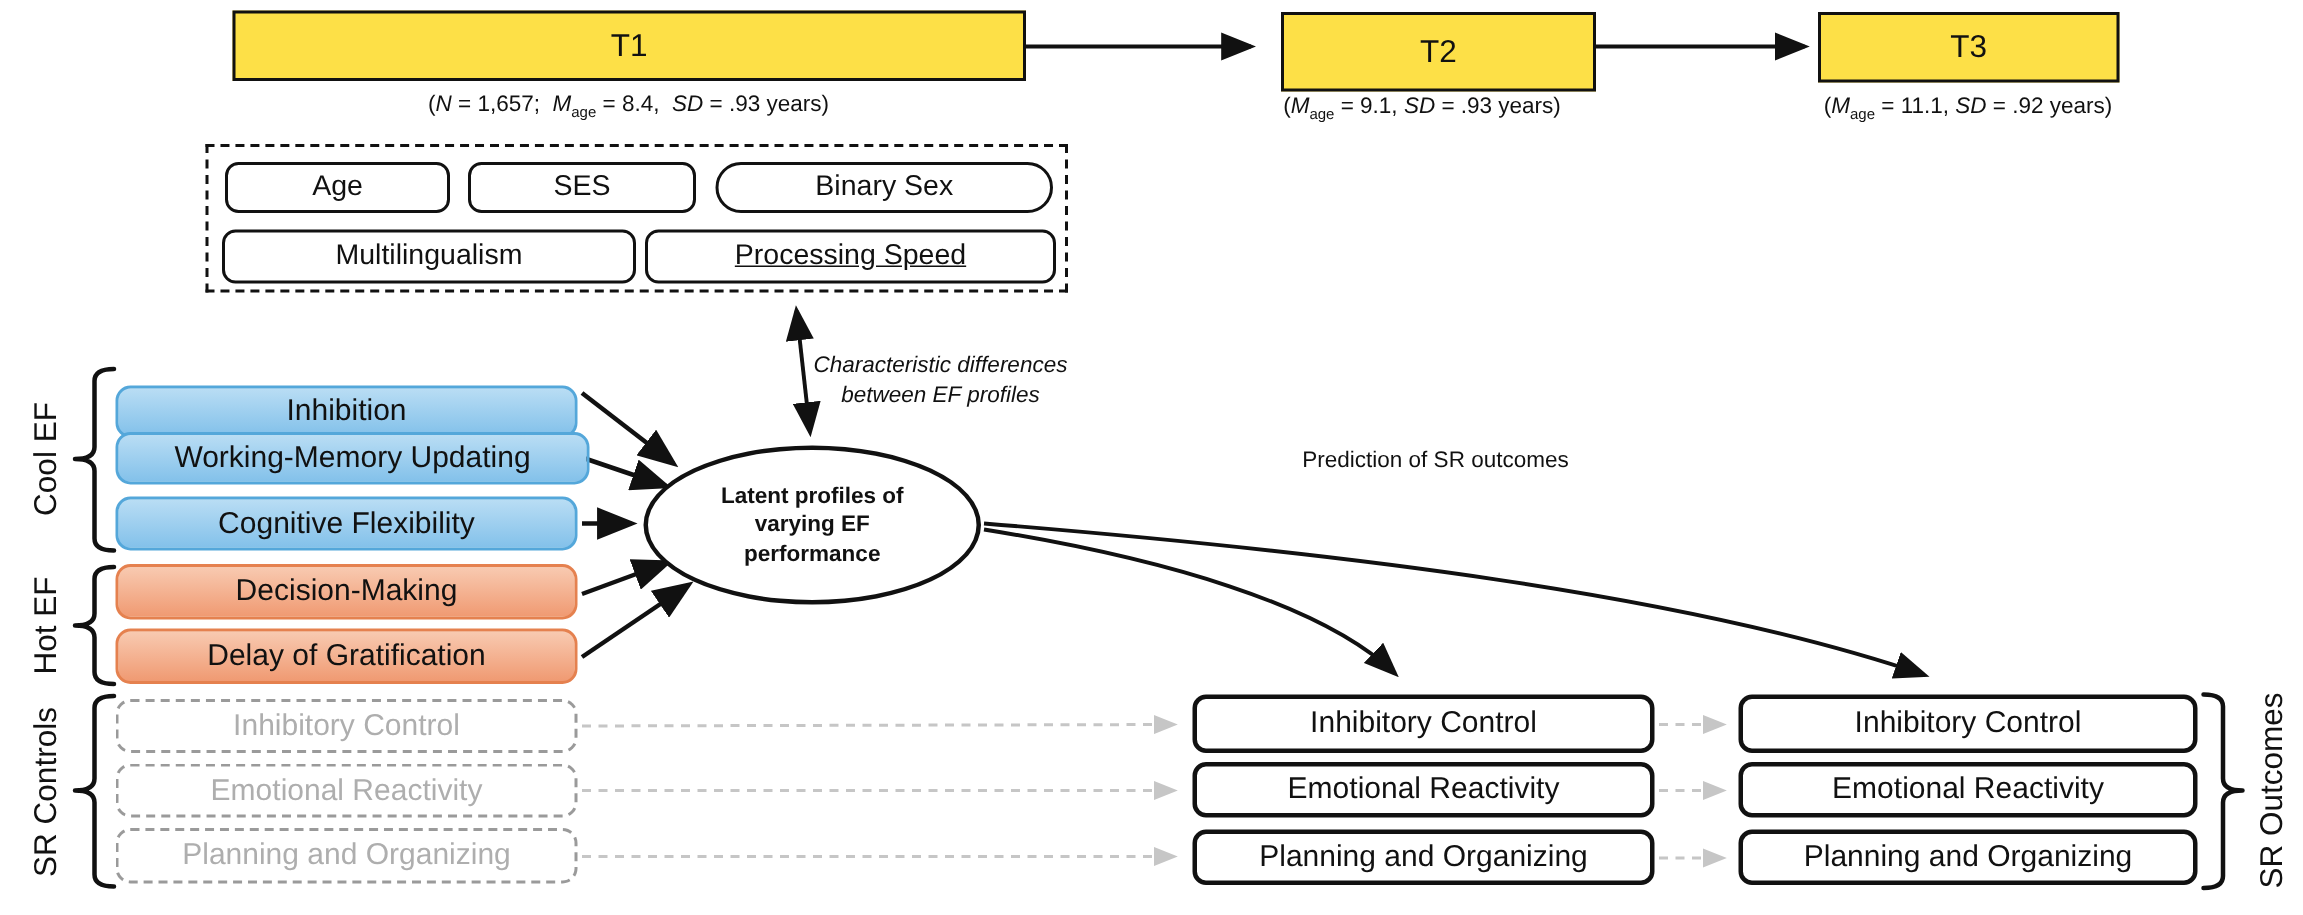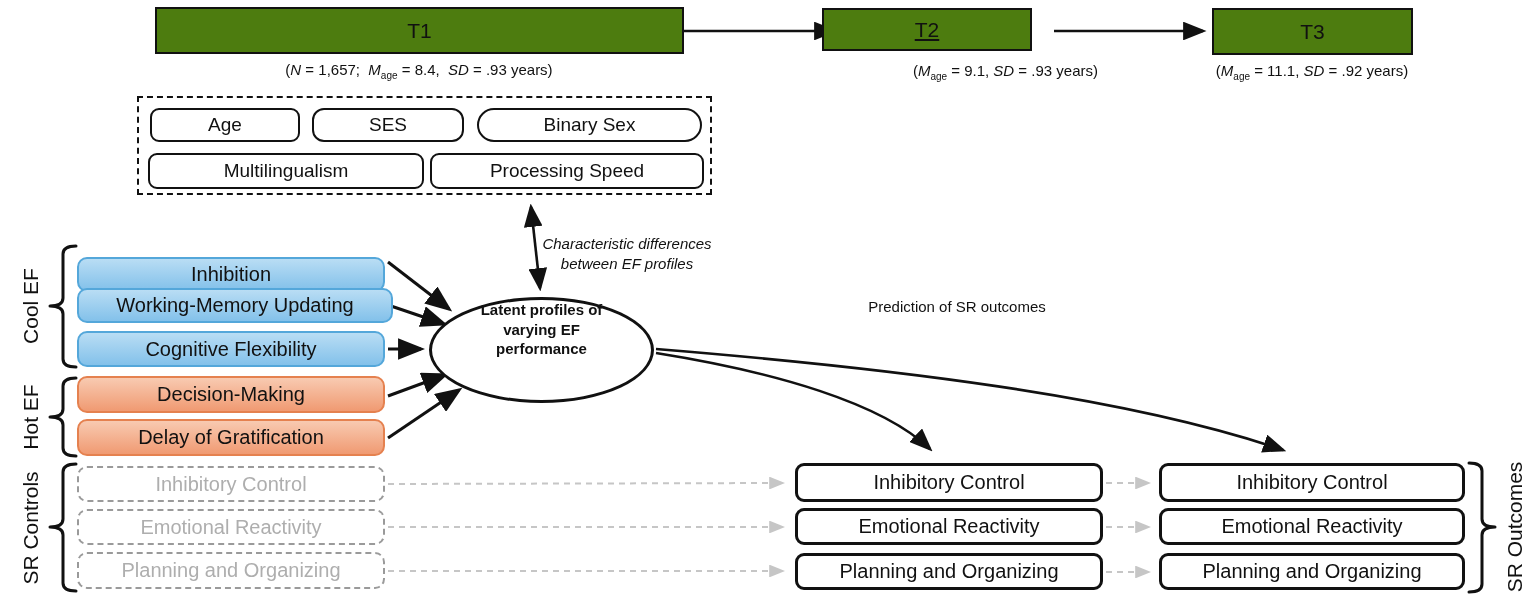--- a/index.html
+++ b/index.html
@@ -1,38 +1,38 @@
 <!DOCTYPE html>
 <html style="--ink: #111111; --cool_top: #b9ddf4; --cool_bottom: #83c1ea; --cool_border: #54a7da; --hot_top: #f8cab1; --hot_bottom: #f09a72; --hot_border: #e5814f; --muted: #9a9a9a; --muted_text: #aeaeae; --dash_arrow: #c6c6c6;"><head>
 <meta charset="utf-8">
 <style>
   html,body{margin:0;padding:0;background:#fff;}
   #canvas{position:relative;width:1535px;height:610px;background:#fff;
     font-family:"Liberation Sans",sans-serif;color:var(--ink);overflow:hidden;}
   #overlay{position:absolute;left:0;top:0;width:1535px;height:610px;pointer-events:none;}
   .abs{position:absolute;box-sizing:border-box;}
-  .tbox{border:2px solid var(--ink);background:#4d7c0f;display:flex;align-items:center;justify-content:center;
+  .tbox{border:2px solid var(--ink);background:#fde047;display:flex;align-items:center;justify-content:center;
     font-size:21px;}
   .caption{font-size:15px;text-align:center;white-space:nowrap;}
   .caption .it{font-style:italic;}
   .caption .sub{font-size:10px;vertical-align:-4px;}
   .rbox{border:2px solid var(--ink);border-radius:9px;background:#fff;display:flex;align-items:center;justify-content:center;
     font-size:19px;}
   .dashframe{border:2px dashed var(--ink);}
   .cool{background:linear-gradient(to bottom,var(--cool_top),var(--cool_bottom));
     border:2px solid var(--cool_border);border-radius:10px;display:flex;align-items:center;justify-content:center;font-size:20px;}
   .hot{background:linear-gradient(to bottom,var(--hot_top),var(--hot_bottom));
     border:2px solid var(--hot_border);border-radius:10px;display:flex;align-items:center;justify-content:center;font-size:20px;}
   .ghost{border:2px dashed var(--muted);border-radius:10px;background:#fff;color:var(--muted_text);
     display:flex;align-items:center;justify-content:center;font-size:20px;}
   .outbox{border:3px solid var(--ink);border-radius:9px;background:#fff;display:flex;align-items:center;justify-content:center;
     font-size:20px;}
   .vlabel{position:absolute;white-space:nowrap;transform:translate(-50%,-50%) rotate(-90deg);font-size:21px;}
   .ellipse{border:3px solid var(--ink);border-radius:50%;background:#fff;display:flex;flex-direction:column;
-    align-items:center;font-size:15px;font-weight:bold;line-height:1.3;text-align:center;}
+    align-items:center;justify-content:center;font-size:15px;font-weight:bold;line-height:1.3;text-align:center;}
   .note{font-size:15px;text-align:center;line-height:1.35;}
   .arrow{stroke:var(--ink);stroke-width:2.6;fill:none;}
   .arrow-thick{stroke:var(--ink);stroke-width:3;fill:none;}
   .arrow-gray{stroke:var(--dash_arrow);stroke-width:2;fill:none;stroke-dasharray:6 5;}
   .brace{stroke:var(--ink);stroke-width:3;fill:none;stroke-linejoin:round;stroke-linecap:round;}
   .mk-black{fill:var(--ink);}
   .mk-gray{fill:var(--dash_arrow);}
 </style>
 </head>
 <body>
@@ -72,51 +72,51 @@
 
     <path class="brace" d="M 76 246 Q 63 246 63 254 L 63 298 Q 63 306 50 306 Q 63 306 63 314 L 63 359 Q 63 367 76 367"></path>
     <path class="brace" d="M 76 378 Q 63 378 63 386 L 63 409 Q 63 417 50 417 Q 63 417 63 425 L 63 448 Q 63 456 76 456"></path>
     <path class="brace" d="M 76 464 Q 63 464 63 472 L 63 519 Q 63 527 50 527 Q 63 527 63 535 L 63 583 Q 63 591 76 591"></path>
     <path class="brace" d="M 1469 463 Q 1482 463 1482 471 L 1482 519 Q 1482 527 1495 527 Q 1482 527 1482 535 L 1482 584 Q 1482 592 1469 592"></path>
   </svg>
 
   <div class="abs tbox" style="left:155px;top:7px;width:529px;height:47px;">
     <span>T1</span>
   </div>
-  <div class="abs tbox" style="left:822px;top:8px;width:210px;height:43px;text-decoration:underline;">
+  <div class="abs tbox" style="left:854px;top:8px;width:210px;height:53px;">
     <span>T2</span>
   </div>
   <div class="abs tbox" style="left:1212px;top:8px;width:201px;height:47px;">
     <span>T3</span>
   </div>
 
   <div class="abs caption" style="left:169px;top:61px;width:500px;">
     <span>(</span><span class="it">N</span><span> = 1,657;&nbsp; </span><span class="it">M</span><span class="sub">age</span><span> = 8.4,&nbsp; </span><span class="it">SD</span><span> = .93 years)</span>
   </div>
-  <div class="abs caption" style="left:798px;top:62px;width:300px;text-align:right;">
+  <div class="abs caption" style="left:798px;top:62px;width:300px;">
     <span>(</span><span class="it">M</span><span class="sub">age</span><span> = 9.1, </span><span class="it">SD</span><span> = .93 years)</span>
   </div>
   <div class="abs caption" style="left:1162px;top:62px;width:300px;">
     <span>(</span><span class="it">M</span><span class="sub">age</span><span> = 11.1, </span><span class="it">SD</span><span> = .92 years)</span>
   </div>
 
   <div class="abs dashframe" style="left:137px;top:96px;width:575px;height:99px;">
     <div class="abs rbox" style="left:11px;top:10px;width:150px;height:34px;">
       <span>Age</span>
     </div>
-    <div class="abs rbox" style="left:173px;top:10px;width:152px;height:34px;border-radius:12px;">
+    <div class="abs rbox" style="left:173px;top:10px;width:152px;height:34px;">
       <span>SES</span>
     </div>
     <div class="abs rbox" style="left:338px;top:10px;width:225px;height:34px;border-radius:17px;">
       <span>Binary Sex</span>
     </div>
     <div class="abs rbox" style="left:9px;top:55px;width:276px;height:36px;">
       <span>Multilingualism</span>
     </div>
-    <div class="abs rbox" style="left:291px;top:55px;width:274px;height:36px;">
+    <div class="abs rbox" style="left:291px;top:55px;width:274px;height:36px;text-decoration:underline;">
       <span>Processing Speed</span>
     </div>
   </div>
 
   <div class="vlabel" style="left:31px;top:306px;">Cool EF</div>
   <div class="vlabel" style="left:31px;top:417px;">Hot EF</div>
   <div class="vlabel" style="left:31px;top:528px;">SR Controls</div>
 
   <div class="abs cool" style="left:77px;top:257px;width:308px;height:35px;">
     <span>Inhibition</span>

